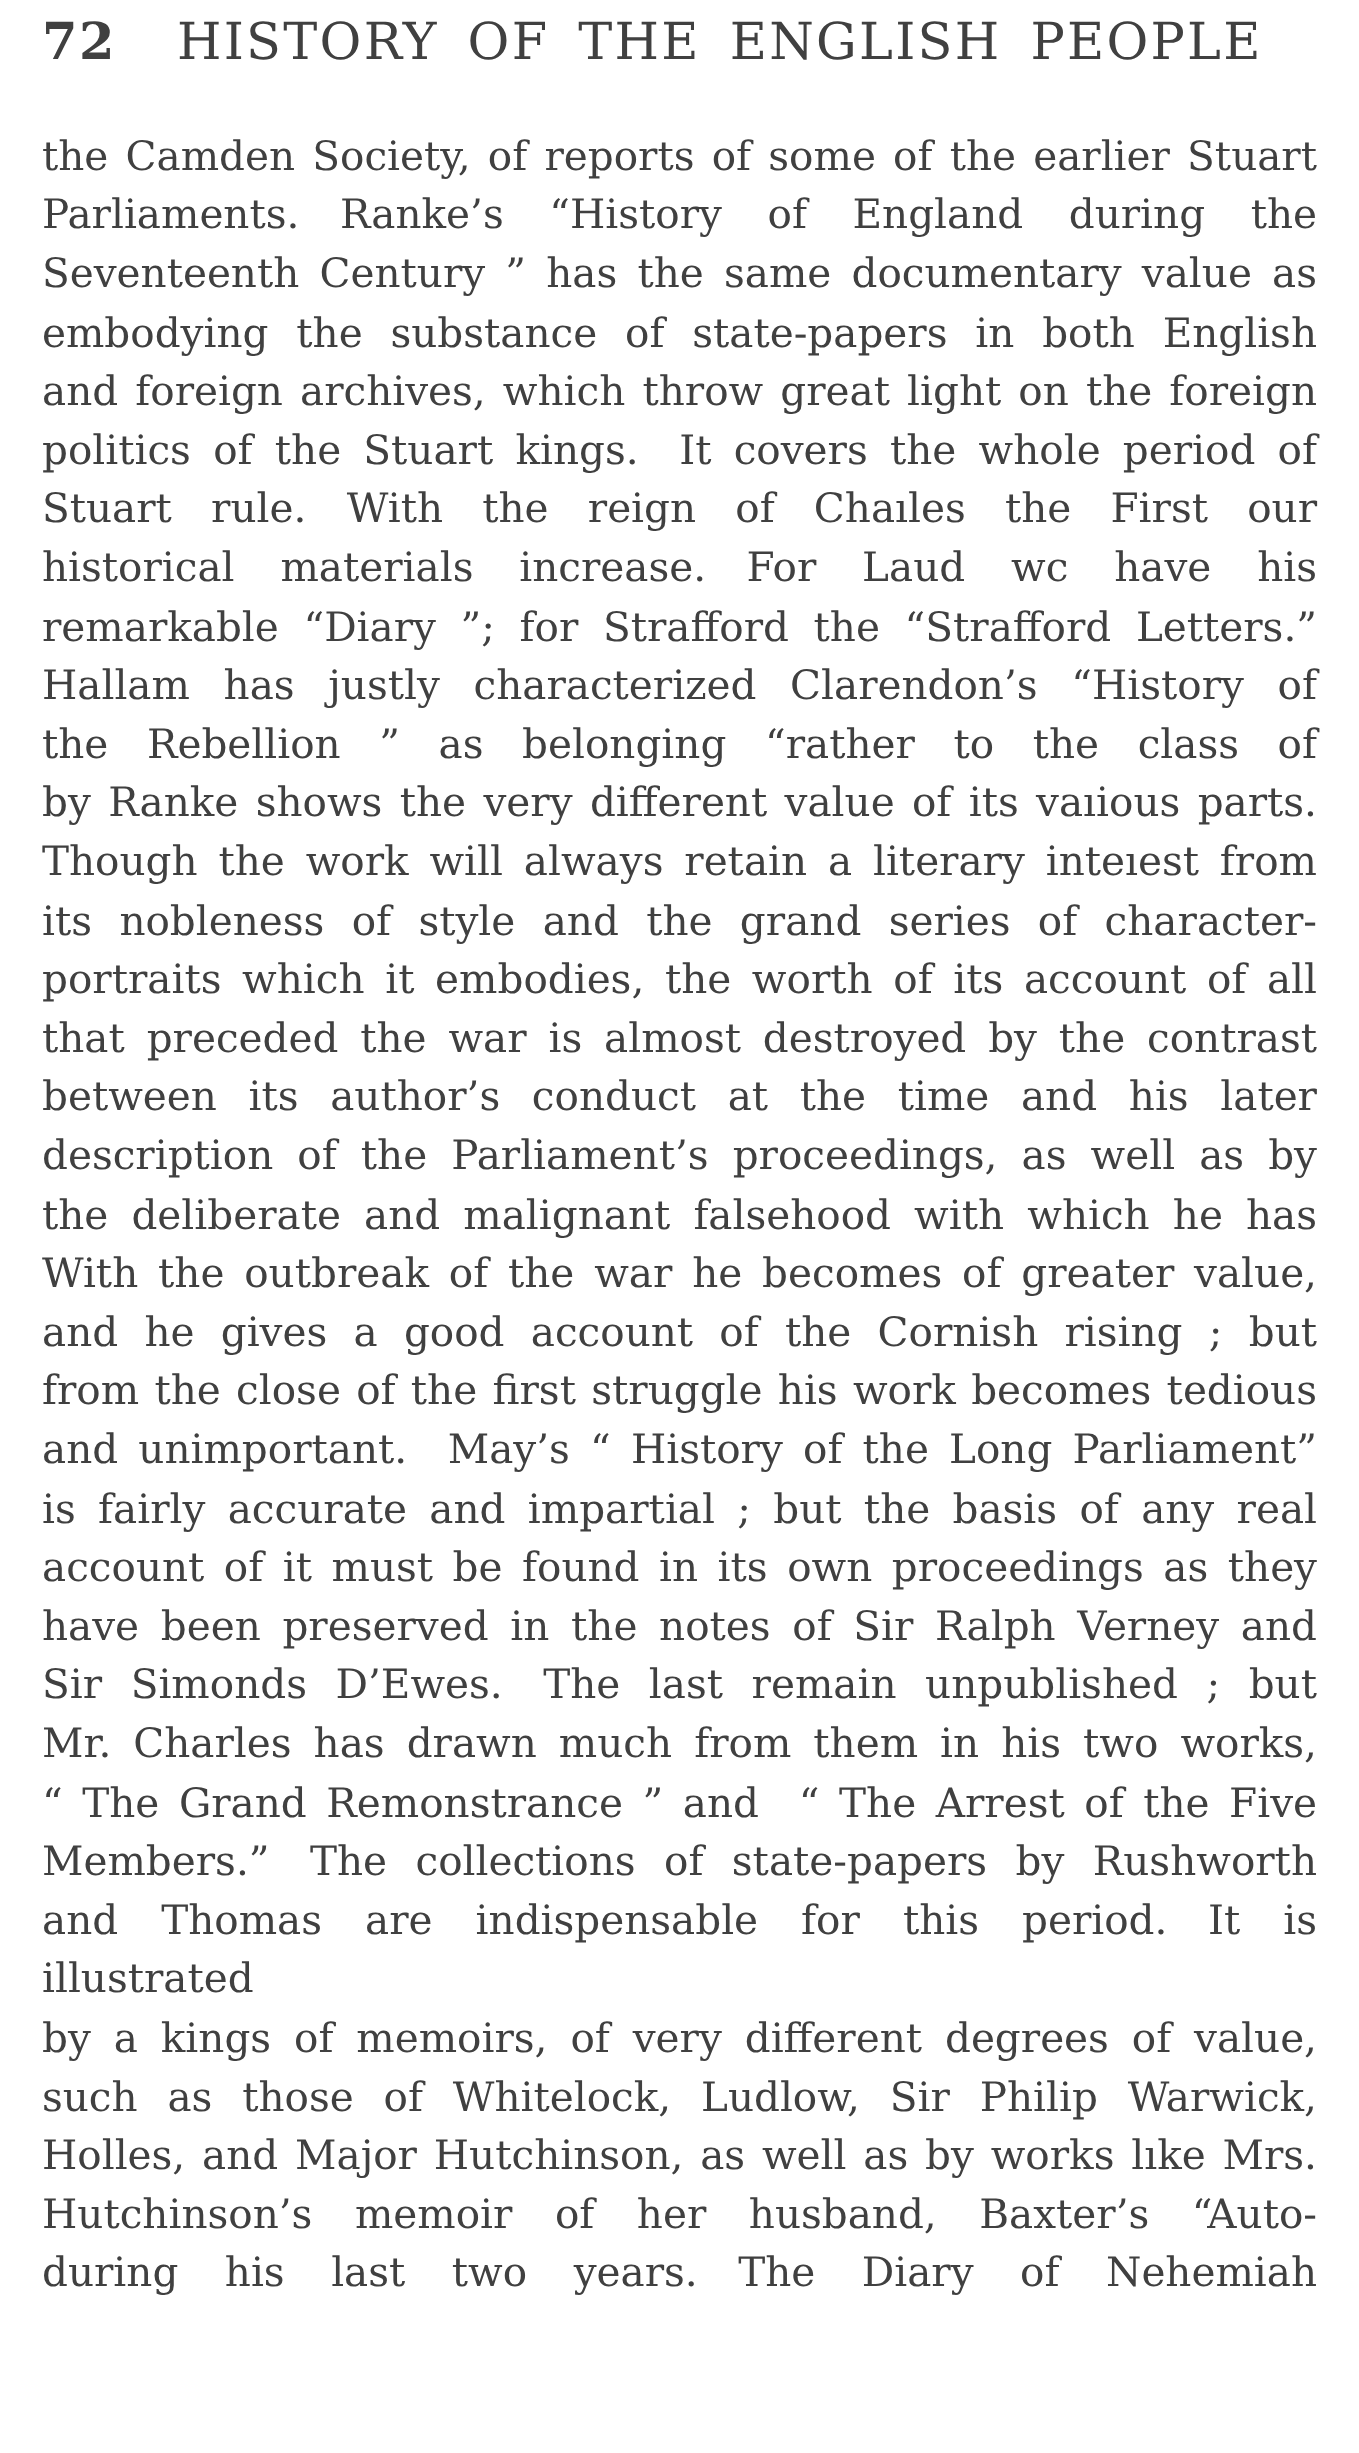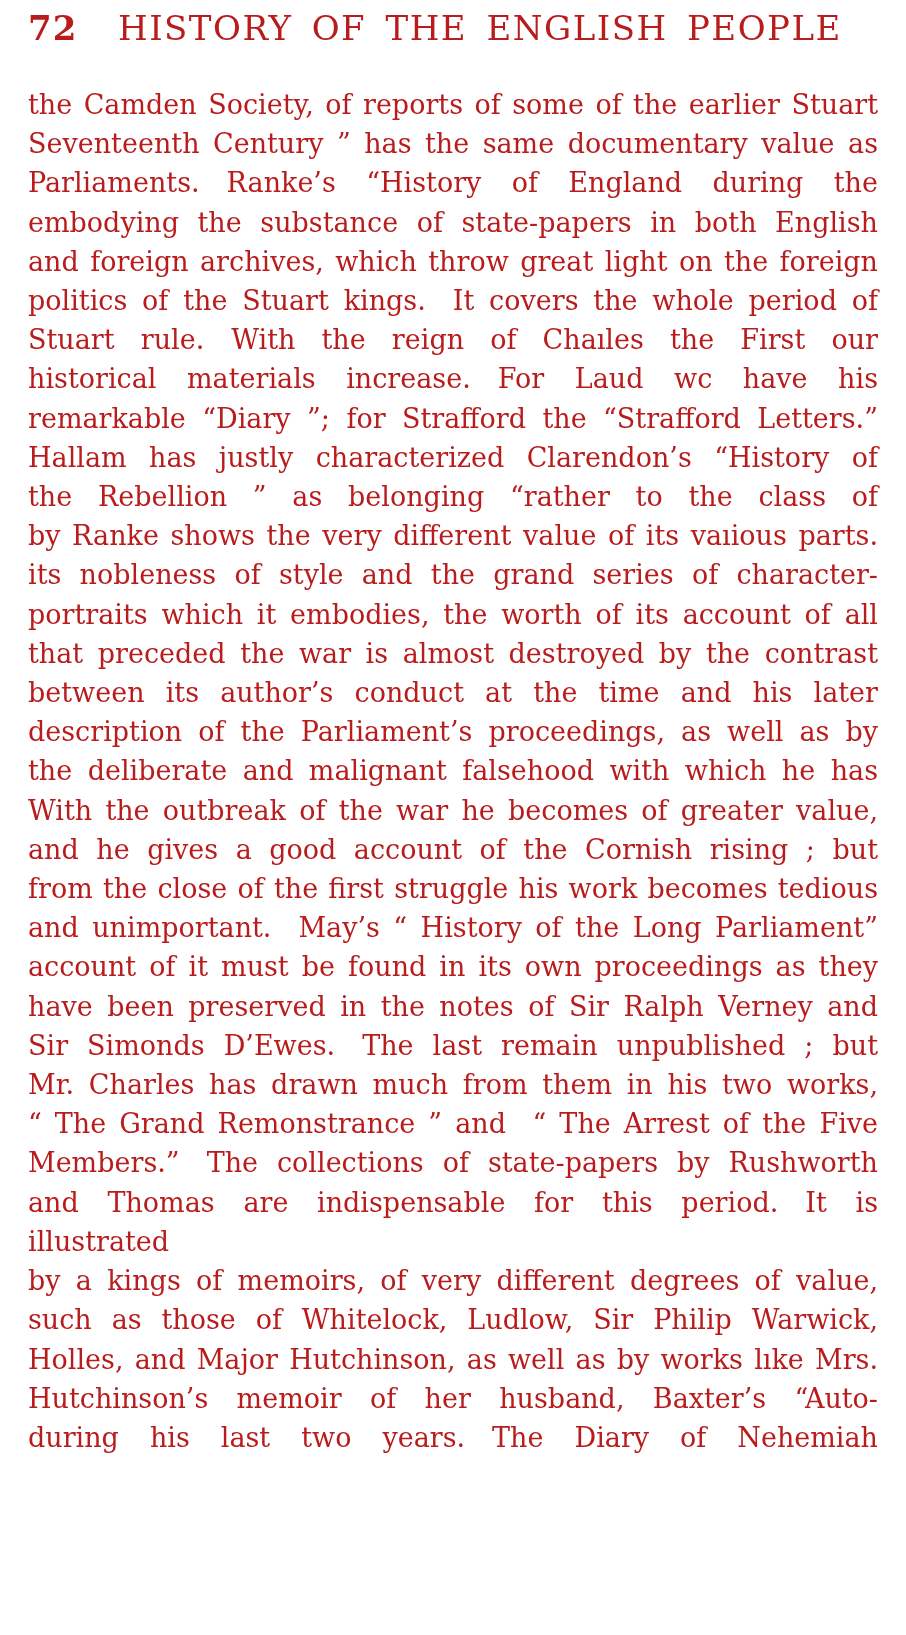--- a/index.html
+++ b/index.html
@@ -5,21 +5,21 @@
   html, body {
     margin: 0;
     padding: 0;
     background: #ffffff;
   }
   .page {
     position: relative;
     width: 906px;
     height: 1635px;
     background: #ffffff;
-    color: #b91c1c;
+    color: #404040;
     font-family: "DejaVu Serif", "Liberation Serif", serif;
     overflow: hidden;
     box-sizing: border-box;
   }
   .page-header {
     display: flex;
     align-items: baseline;
     padding: 8px 28px 0 28px;
     font-size: 34px;
     line-height: 40px;
@@ -60,41 +60,43 @@
 <div class="page">
 
   <header class="page-header">
     <span class="page-number">72</span>
     <span class="header-title">HISTORY OF THE ENGLISH PEOPLE</span>
     <span class="header-spacer"></span>
   </header>
 
   <main class="body-text">
     <div class="line">the Camden Society, of reports of some of the earlier Stuart</div>
+    <div class="line">Parliaments. Ranke’s “History of England during the</div>
     <div class="line">Seventeenth Century ” has the same documentary value as</div>
-    <div class="line">Parliaments. Ranke’s “History of England during the</div>
     <div class="line">embodying the substance of state-papers in both English</div>
     <div class="line">and foreign archives, which throw great light on the foreign</div>
     <div class="line">politics of the Stuart kings. It covers the whole period of</div>
     <div class="line">Stuart rule. With the reign of Chaıles the First our</div>
     <div class="line">historical materials increase. For Laud wc have his</div>
     <div class="line">remarkable “Diary ”; for Strafford the “Strafford Letters.”</div>
     <div class="line">Hallam has justly characterized Clarendon’s “History of</div>
     <div class="line">the Rebellion ” as belonging “rather to the class of</div>
     <div class="line">by Ranke shows the very different value of its vaıious parts.</div>
+    <div class="line">Though the work will always retain a literary inteıest from</div>
     <div class="line">its nobleness of style and the grand series of character-</div>
     <div class="line">portraits which it embodies, the worth of its account of all</div>
     <div class="line">that preceded the war is almost destroyed by the contrast</div>
     <div class="line">between its author’s conduct at the time and his later</div>
     <div class="line">description of the Parliament’s proceedings, as well as by</div>
     <div class="line">the deliberate and malignant falsehood with which he has</div>
     <div class="line">With the outbreak of the war he becomes of greater value,</div>
     <div class="line">and he gives a good account of the Cornish rising ; but</div>
     <div class="line">from the close of the first struggle his work becomes tedious</div>
     <div class="line">and unimportant. May’s “ History of the Long Parliament”</div>
+    <div class="line">is fairly accurate and impartial ; but the basis of any real</div>
     <div class="line">account of it must be found in its own proceedings as they</div>
     <div class="line">have been preserved in the notes of Sir Ralph Verney and</div>
     <div class="line">Sir Simonds D’Ewes. The last remain unpublished ; but</div>
     <div class="line">Mr. Charles has drawn much from them in his two works,</div>
     <div class="line">“ The Grand Remonstrance ” and  “ The Arrest of the Five</div>
     <div class="line">Members.” The collections of state-papers by Rushworth</div>
     <div class="line">and Thomas are indispensable for this period. It is illustrated</div>
     <div class="line">by a kings of memoirs, of very different degrees of value,</div>
     <div class="line">such as those of Whitelock, Ludlow, Sir Philip Warwick,</div>
     <div class="line">Holles, and Major Hutchinson, as well as by works lıke Mrs.</div>

